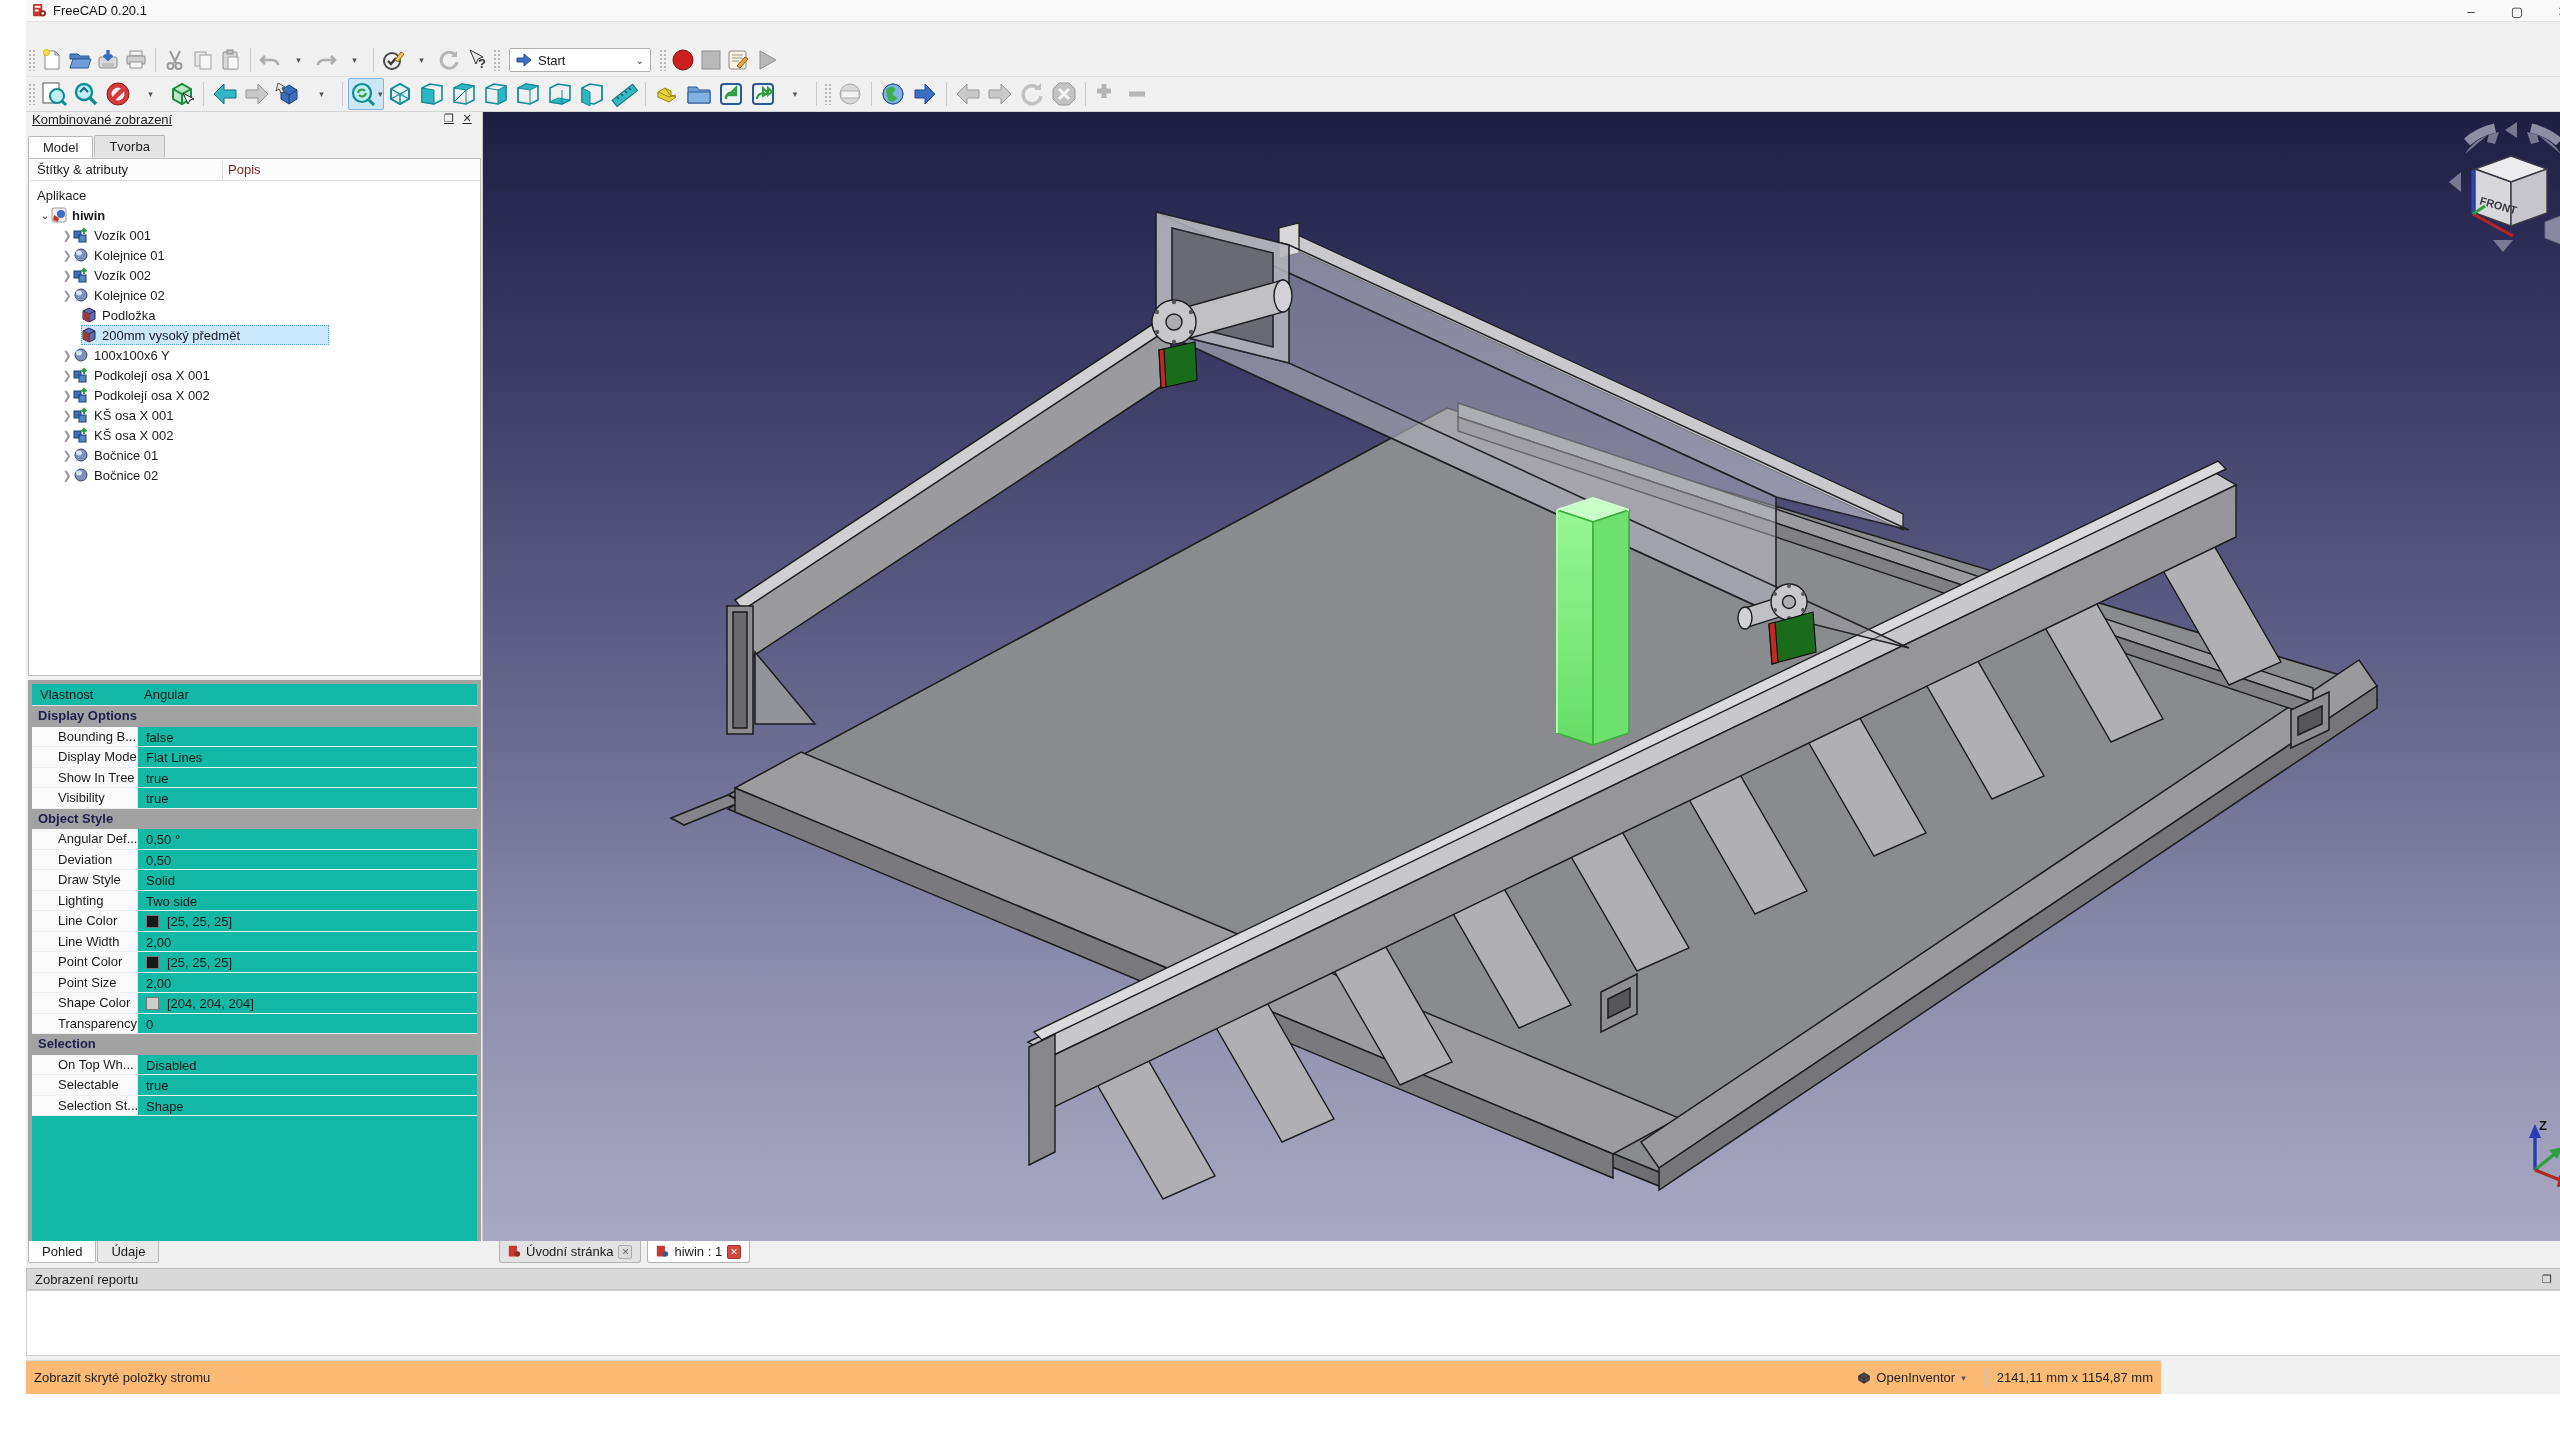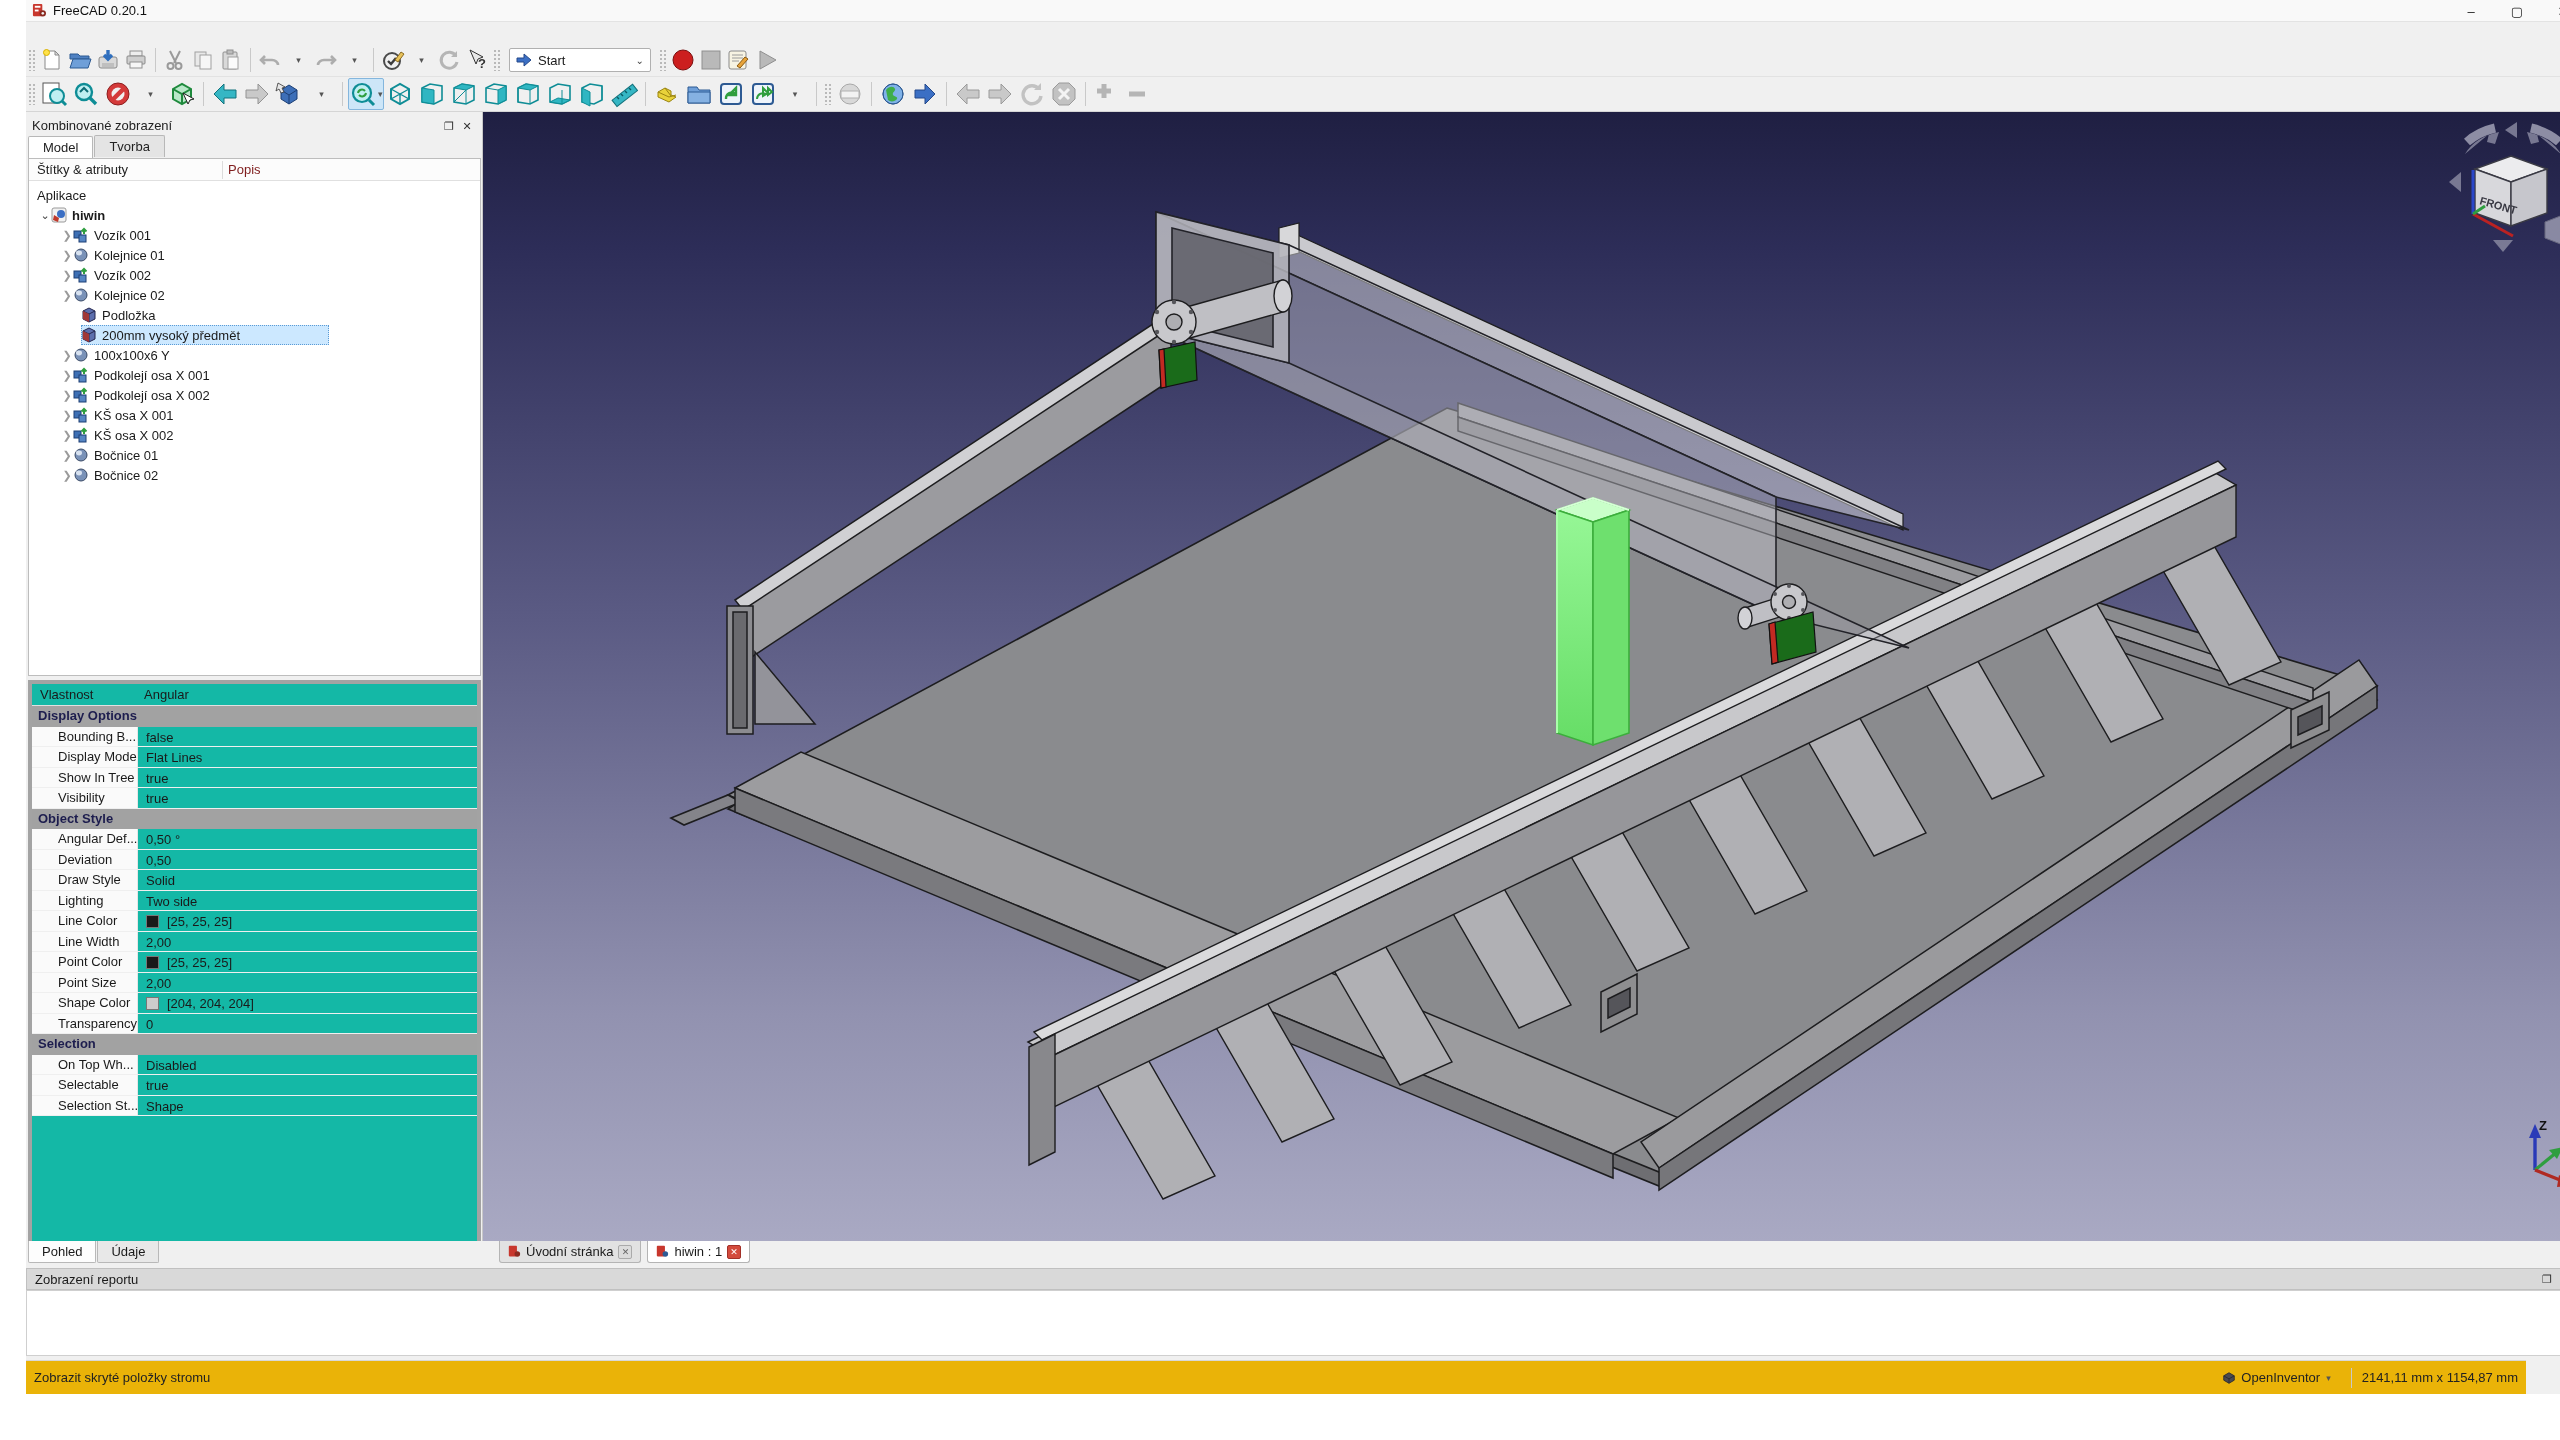--- a/index.html
+++ b/index.html
@@ -28,21 +28,21 @@
   .tbtn{height:28px;min-width:28px;display:flex;align-items:center;justify-content:center;border:1px solid transparent;border-radius:2px;}
   #tb2 .tbtn{height:32px;min-width:32px;}
   .tbtn.hl{background:#cde6f8;border-color:#84b6dd;}
   .caret{font-size:9px;color:#555;margin-left:1px;}
   .combo{height:24px;width:142px;background:#fff;border:1px solid #b0b0b0;border-radius:2px;display:flex;align-items:center;padding:0 6px;margin:0 6px;}
   .combo .cv{flex:1;margin-left:6px;}
   .combo .chev{color:#444;font-size:10px;}
 
   
   #dock{position:absolute;left:0;top:112px;width:457px;height:1129px;background:#f0f0f0;border-right:1px solid #c8c8c8;}
-  #dock-title{height:21px;display:flex;align-items:flex-end;padding:0 6px;color:#222;}
+  #dock-title{height:21px;display:flex;align-items:flex-start;padding:0 6px;color:#222;text-decoration:underline;}
   #dock-title .sp{flex:1;}
   #dock-title .dbtn{width:18px;text-align:center;color:#333;font-size:11px;}
   .tabsrow{height:24px;display:flex;align-items:flex-end;padding-left:2px;}
   .tab{padding:3px 14px;background:#e4e4e4;border:1px solid #b8b8b8;border-bottom:none;margin-right:1px;border-radius:2px 2px 0 0;color:#222;}
   .tab.active{background:#fff;position:relative;top:1px;}
   #treebox{position:absolute;left:2px;top:46px;width:453px;height:518px;background:#fff;border:1px solid #bdbdbd;overflow:hidden;}
   .thead{position:absolute;left:0;top:0;width:100%;height:22px;background:#fcfcfc;border-bottom:1px solid #e0e0e0;}
   .thead .c1{position:absolute;left:8px;top:3px;color:#222;}
   .thead .c2{position:absolute;left:199px;top:3px;color:#7f1d1d;}
   .thead .cd{position:absolute;left:193px;top:2px;width:1px;height:18px;background:#dcdcdc;}
@@ -81,21 +81,21 @@
   .closebox.red{background:#d34a3c;border-color:#a33028;color:#fff;}
 
   
   #report{position:absolute;left:0;top:1268px;width:2560px;height:92px;background:#f0f0f0;}
   #report .rhead{height:22px;background:#d9d9d9;border:1px solid #c0c0c0;display:flex;align-items:center;padding:0 8px;}
   #report .rhead .sp{flex:1;}
   #report .rhead .dbtn{width:20px;text-align:center;font-size:11px;color:#333;}
   #report .rbody{position:absolute;left:0;top:22px;width:2560px;height:66px;background:#fff;border:1px solid #cfcfcf;}
 
   
-  #statusbar{position:absolute;left:0;top:1360px;width:2500px;height:34px;background:#eab308;border-top:1px solid #d8d8d8;display:flex;align-items:center;}
+  #statusbar{position:absolute;left:0;top:1360px;width:2135px;height:34px;background:#fdba74;border-top:1px solid #d8d8d8;display:flex;align-items:center;}
   #statusbar .msg{margin-left:8px;color:#222;}
   #statusbar .sp{flex:1;}
   .navstyle{display:flex;align-items:center;gap:5px;margin-right:10px;color:#222;}
   .sdiv{width:1px;height:20px;background:#c8c8c8;margin:0 10px;}
   #statusbar .dims{margin-right:8px;color:#222;}
   #bottomfill{position:absolute;left:0;top:1394px;width:2560px;height:46px;background:#ffffff;}
 
   svg{display:block;}
 </style>
 </head>

